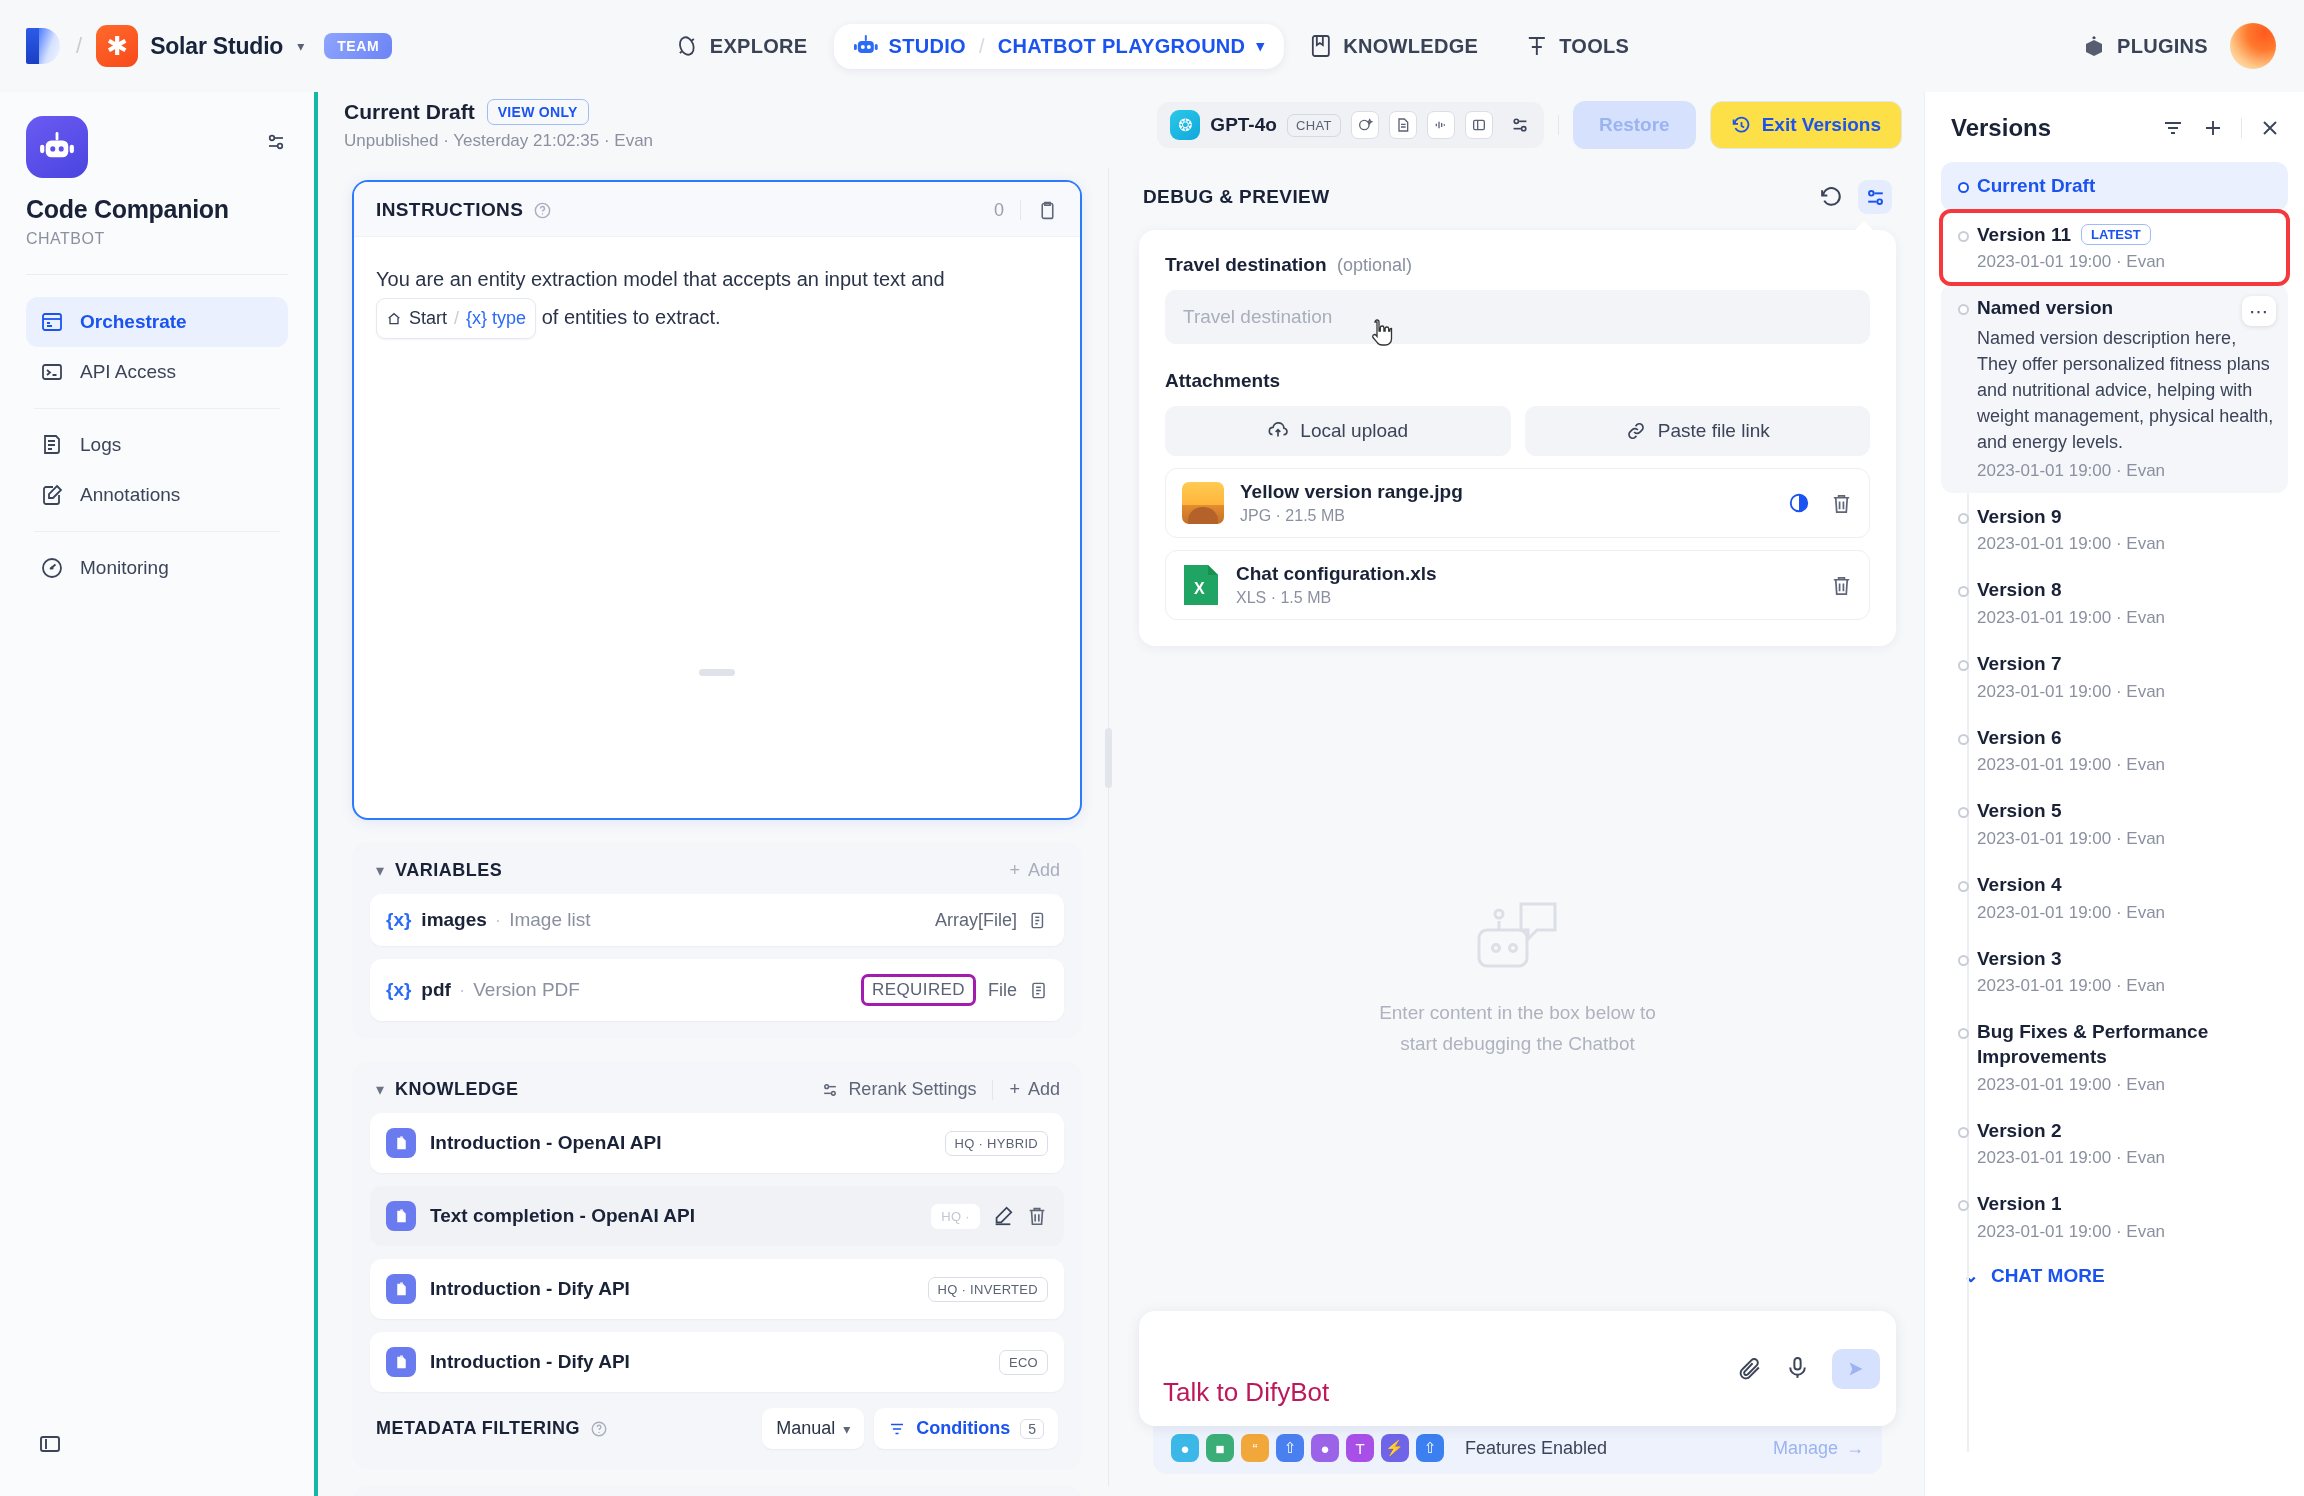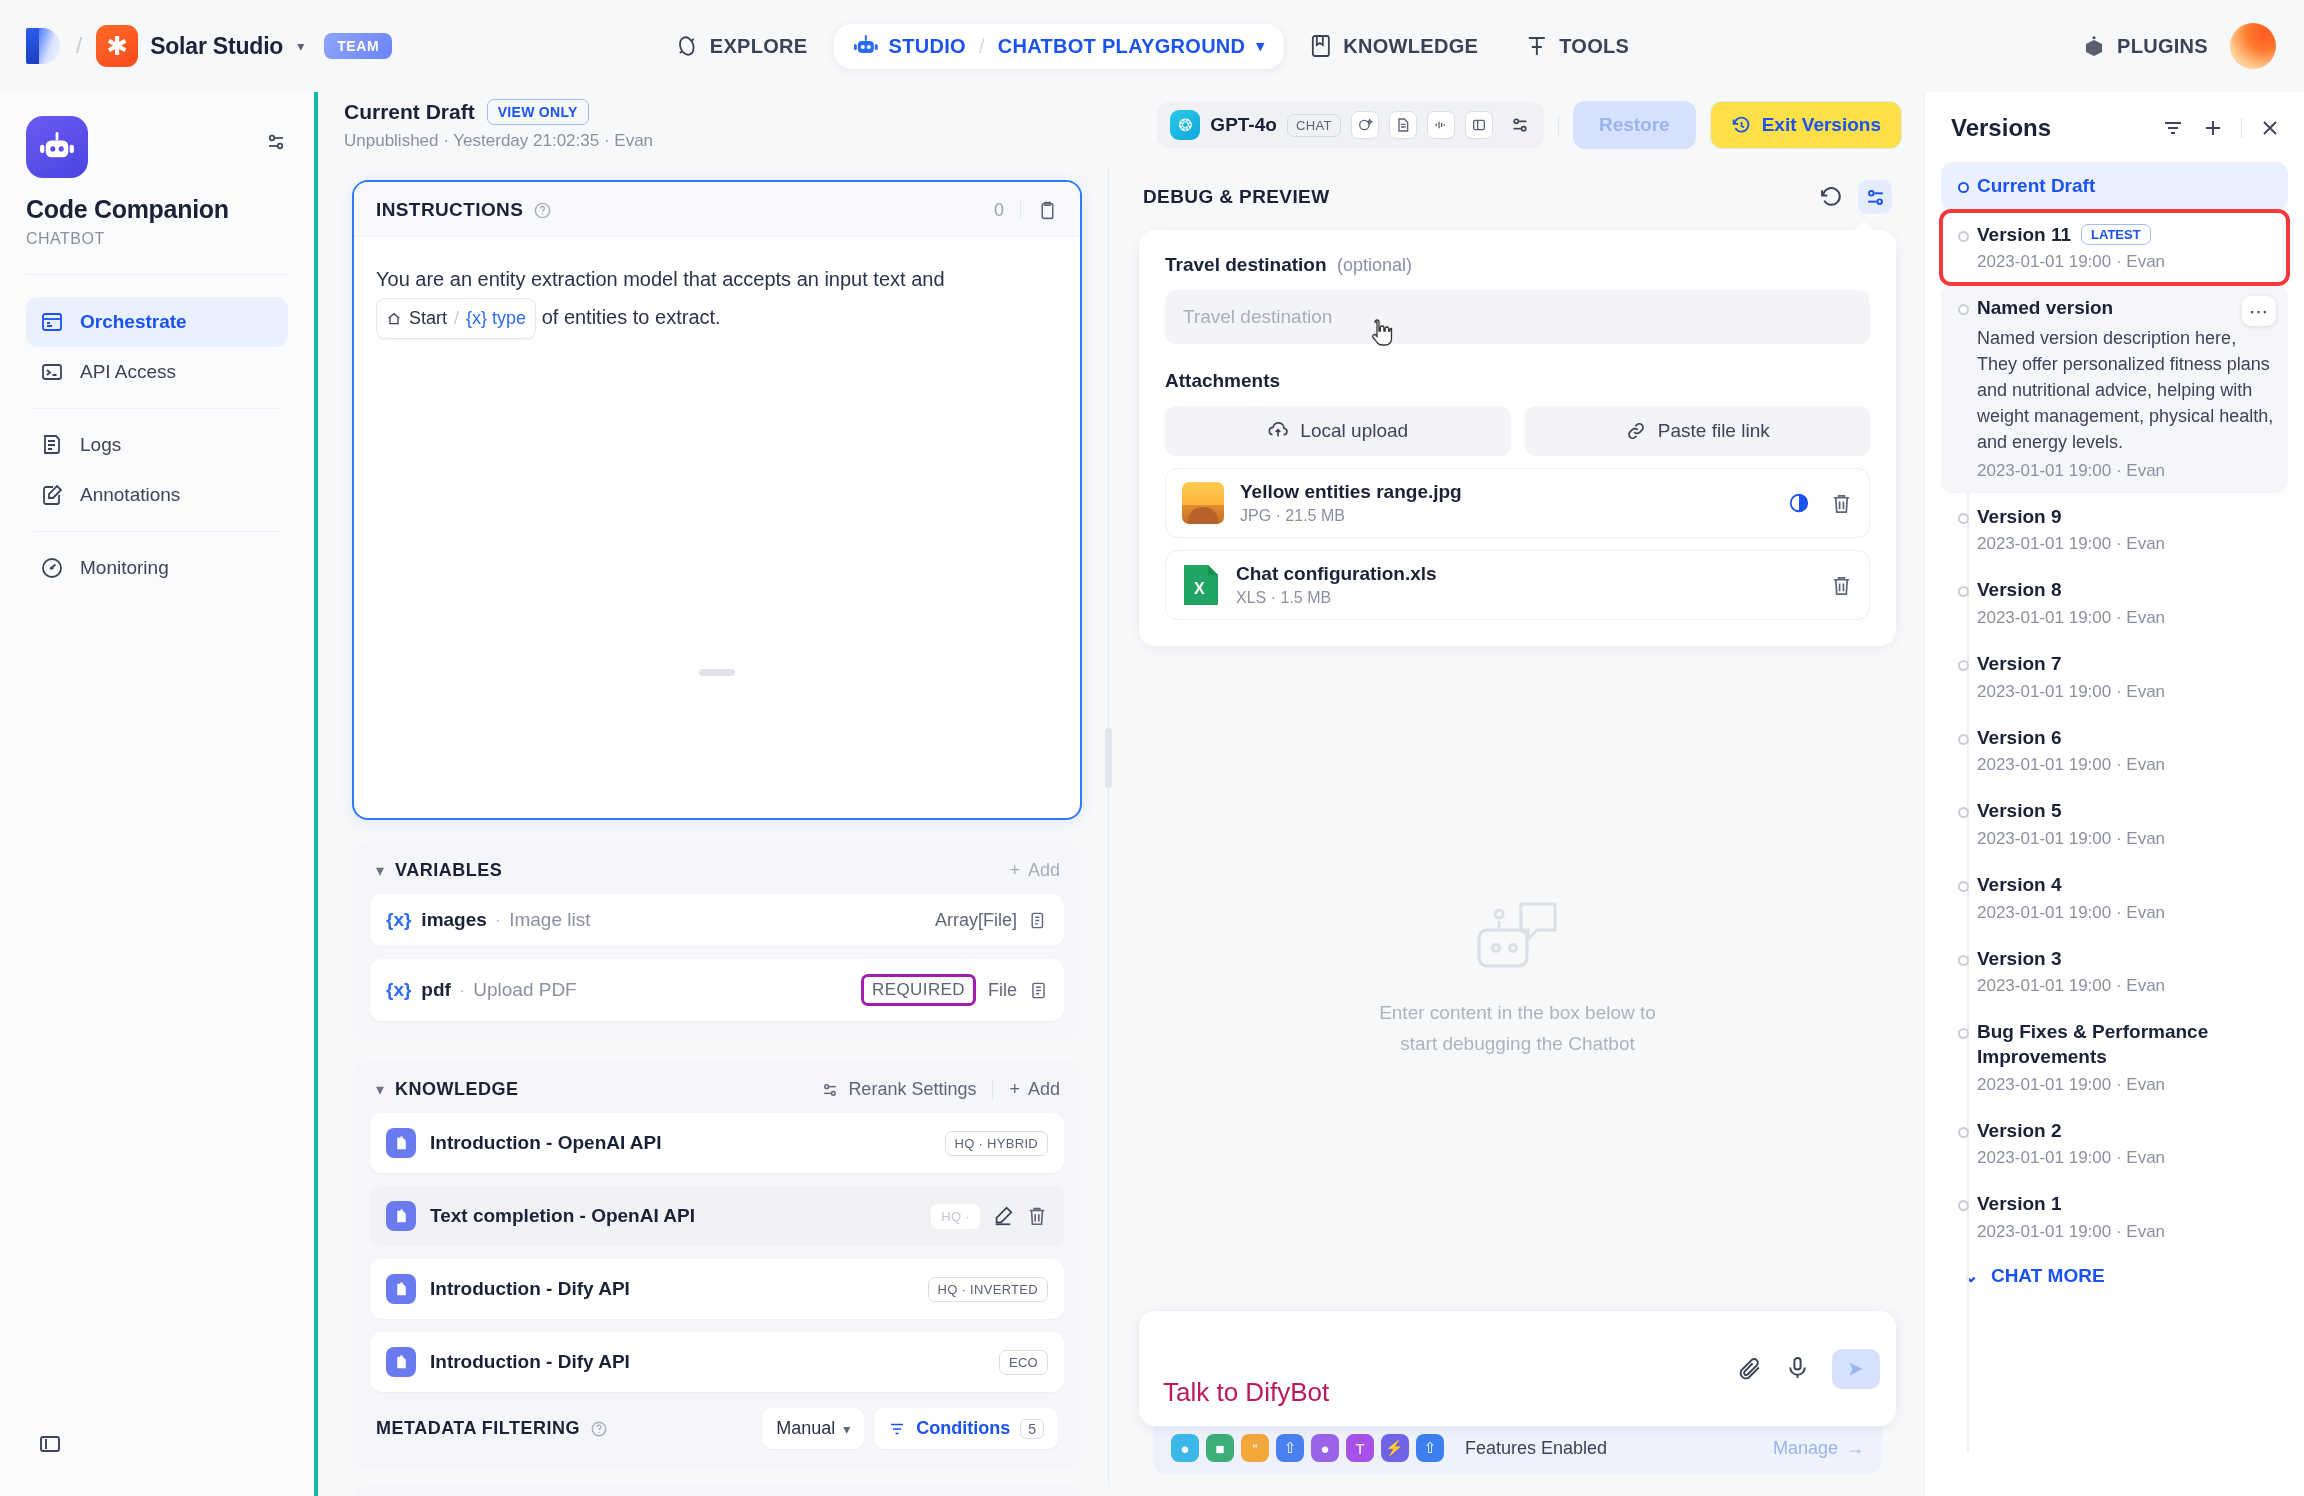--- a/index.html
+++ b/index.html
@@ -584,21 +584,21 @@
                       <rect x="4" y="3" width="13" height="18" rx="2"></rect>
                       <path d="M8 8h5M8 12h5M8 16h3"></path>
                     </svg>
                 </span>
               </span>
             </div>
             <div class="row-card">
               <span class="varkey">{x}</span>
               <span class="varname">pdf</span>
               <span class="vardot">·</span>
-              <span class="vardesc">Upload PDF</span>
+              <span class="vardesc">Version PDF</span>
               <span class="row-right">
                 <span class="req-tag">REQUIRED</span>
                 <span>File</span>
                 <span class="ico">
                   <svg width="19" height="19" viewBox="0 0 24 24" fill="none" stroke="#5E6678" stroke-width="1.8">
                       <rect x="5" y="3" width="14" height="18" rx="2"></rect>
                       <path d="M9 8h6M9 12h6M9 16h4"></path>
                     </svg>
                 </span>
               </span>
@@ -779,21 +779,21 @@
                       <path d="M14 11a4 4 0 0 0-6-.5L5.5 13a4 4 0 1 0 5.7 5.7l1.3-1.3"></path>
                     </svg>
                 </span>
                 <span>Paste file link</span>
               </div>
             </div>
 
             <div class="file-row">
               <span class="thumb-img"></span>
               <span class="file-meta">
-                <div class="file-name">Yellow entities range.jpg</div>
+                <div class="file-name">Yellow version range.jpg</div>
                 <div class="file-sub">JPG · 21.5 MB</div>
               </span>
               <span class="file-acts">
                 <span class="ico">
                   <svg width="22" height="22" viewBox="0 0 24 24">
                       <circle cx="12" cy="12" r="9" fill="none" stroke="#1B53F0" stroke-width="2"></circle>
                       <path d="M12 3a9 9 0 0 1 0 18z" fill="#1B53F0"></path>
                     </svg>
                 </span>
                 <span class="ico">

